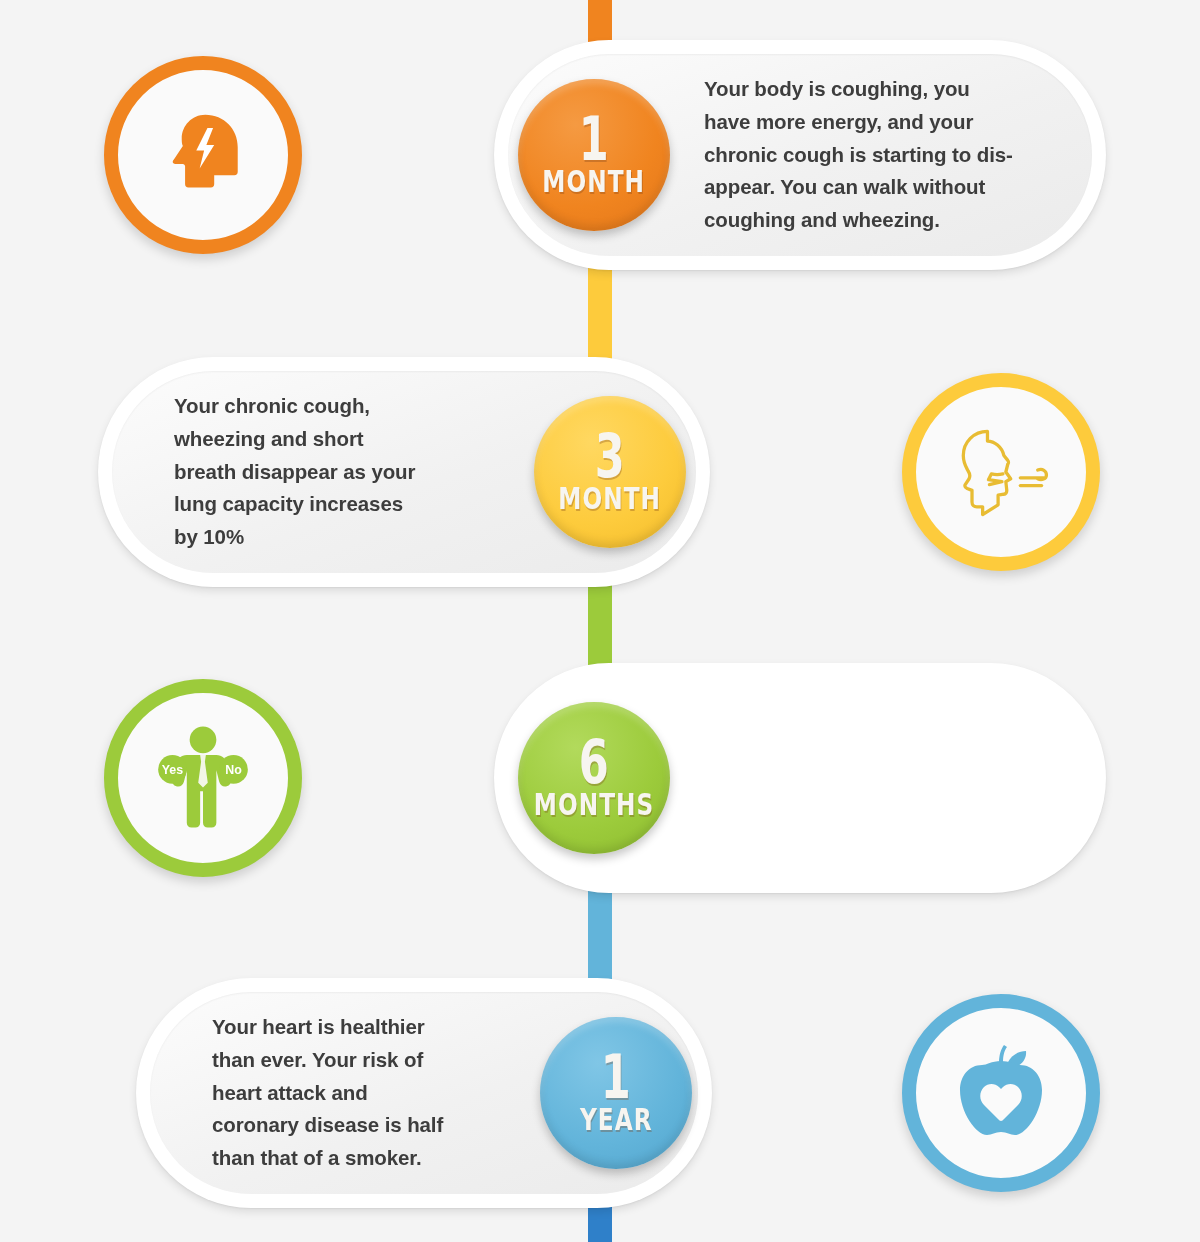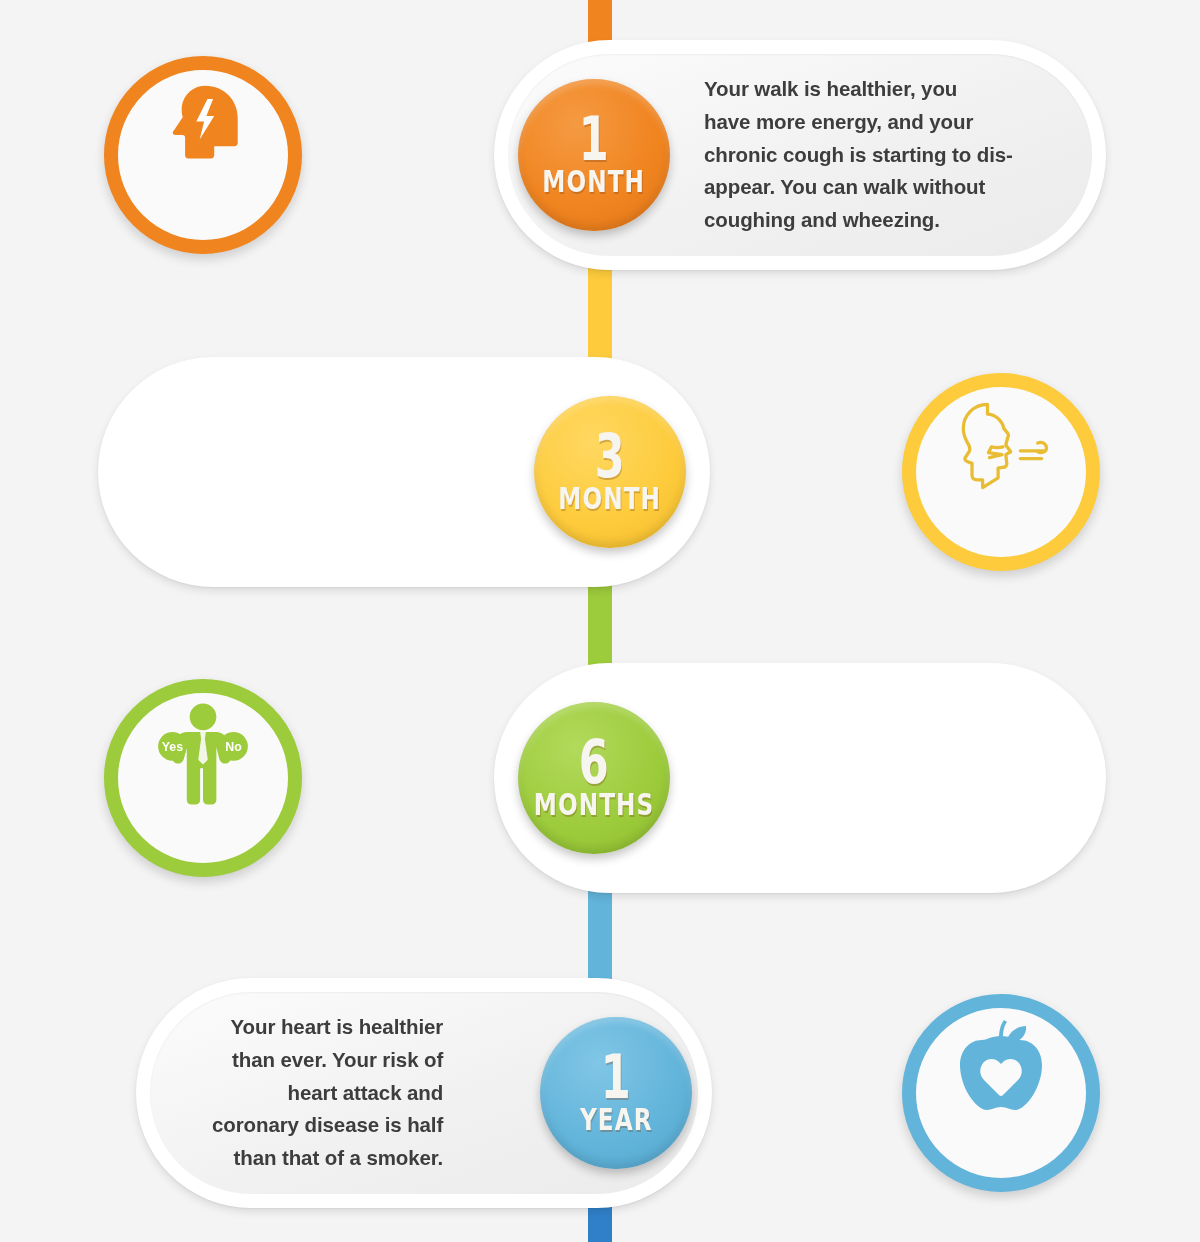--- a/index.html
+++ b/index.html
@@ -120,20 +120,21 @@
 
   
   .icon-medallion {
     position: absolute;
     width: 198px;
     height: 198px;
     border-radius: 50%;
     border: 14px solid #f0841f;
     background: #fafafa;
     display: flex;
+    align-items: center;
     justify-content: center;
     top: 50%;
     transform: translateY(-50%);
     z-index: 3;
     box-shadow: 0 5px 11px rgba(0,0,0,0.16);
   }
   .icon-medallion svg { display: block; }
 </style>
 </head>
 <body>
@@ -152,36 +153,43 @@
     <span>
       <svg width="112" height="112" viewBox="0 0 100 100" aria-hidden="true">
         <path d="M52 14c17 0 29 13 29 29v22c0 2-1 3-3 3H60v8c0 2-1 3-3 3H37c-2 0-3-1-3-3V60c0-1-1-2-2-2h-6c-3 0-4-2-2-4l8-12c-1-2-1-5-1-7 0-11 9-21 21-21z" fill="#f0841f"></path>
         <path d="M54 26l-10 20h7l-4 16 13-21h-7l6-15z" fill="#ffffff"></path>
       </svg>
     </span>
   </div>
 
   <div class="card badge-left" style="left:494px; width:612px;">
     <div class="card-inner">
-      <div class="card-text">Your walk is healthier, you
+      <div class="card-text">Your body is coughing, you
 have more energy, and your
 chronic cough is starting to dis-
 appear. You can walk without
 coughing and wheezing.</div>
     </div>
     <div class="badge" style="left:24px; background:radial-gradient(circle at 38% 30%, #f59a42 0%, #f0841f 58%, #e2761a 100%);">
       <span class="badge-num">1</span>
       <span class="badge-unit">Month</span>
     </div>
   </div>
 </div>
 
 <div class="row" style="top:357px;">
 
   <div class="card badge-right" style="left:98px; width:612px;">
+    <div class="card-inner">
+      <div class="card-text">Your chronic cough,
+wheezing and short
+breath disappear as your
+lung capacity increases
+by 10%</div>
+    </div>
     <div class="badge" style="right:24px; background:radial-gradient(circle at 38% 30%, #ffd861 0%, #fdcb3c 58%, #f2bb2a 100%);">
       <span class="badge-num">3</span>
       <span class="badge-unit">Month</span>
     </div>
   </div>
 
   <div class="icon-medallion" style="left:902px; border-color:#fdcb3c;">
     <span>
       <svg width="116" height="116" viewBox="0 0 120 120" aria-hidden="true">
         <g fill="none" stroke="#e8bc33" stroke-width="3.4" stroke-linejoin="round" stroke-linecap="round">
@@ -217,21 +225,21 @@
   <div class="card badge-left" style="left:494px; width:612px;">
     <div class="badge" style="left:24px; background:radial-gradient(circle at 38% 30%, #b2da5c 0%, #9ccb3b 58%, #8cba2f 100%);">
       <span class="badge-num">6</span>
       <span class="badge-unit">Months</span>
     </div>
   </div>
 </div>
 
 <div class="row" style="top:978px;">
 
-  <div class="card badge-right" style="left:136px; width:576px;text-align:right;">
+  <div class="card badge-right" style="left:136px; width:576px;">
     <div class="card-inner">
       <div class="card-text">Your heart is healthier
 than ever. Your risk of
 heart attack and
 coronary disease is half
 than that of a smoker.</div>
     </div>
     <div class="badge" style="right:20px; background:radial-gradient(circle at 38% 30%, #80c6e6 0%, #62b4da 58%, #52a5cd 100%);">
       <span class="badge-num">1</span>
       <span class="badge-unit">Year</span>

